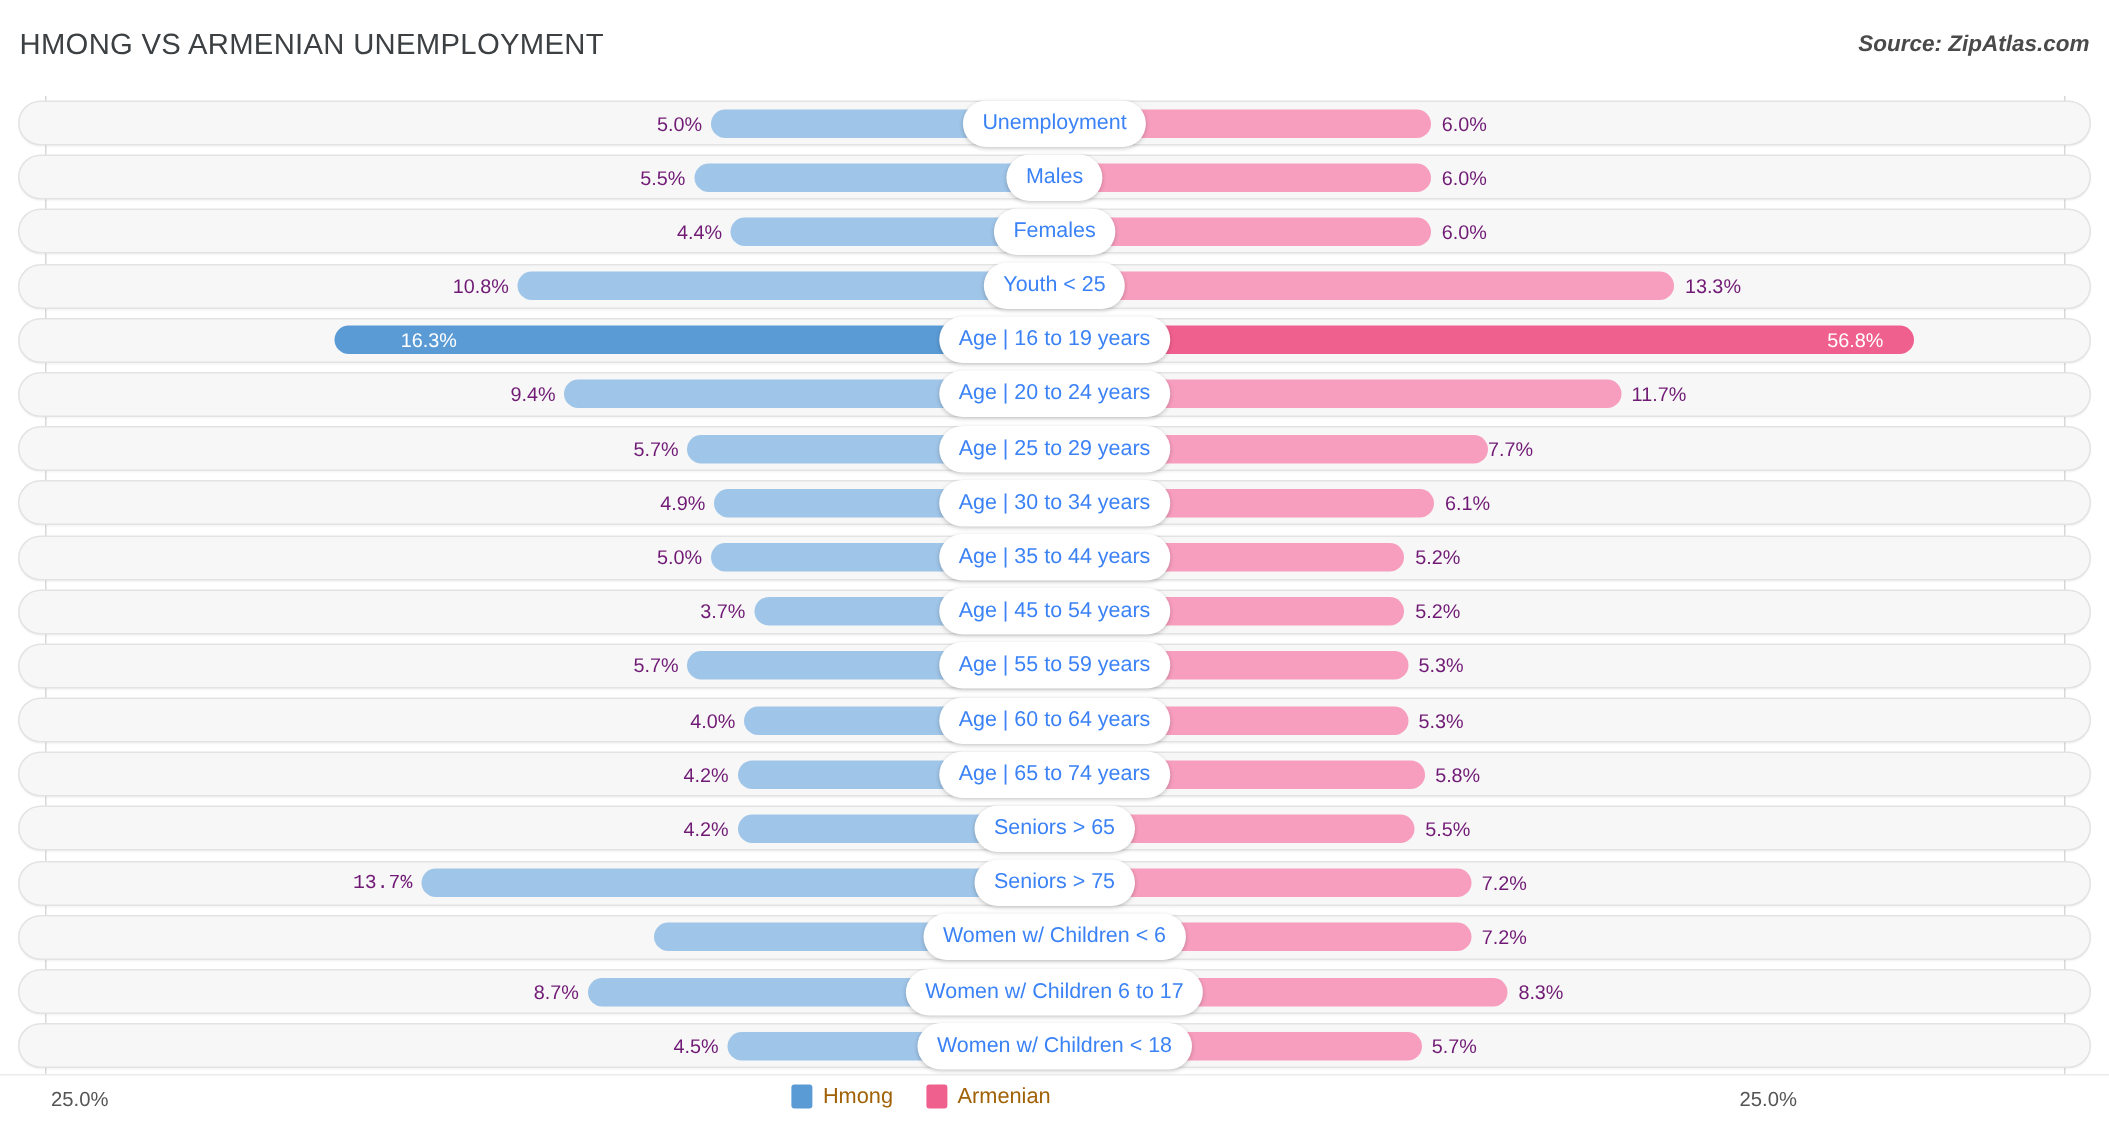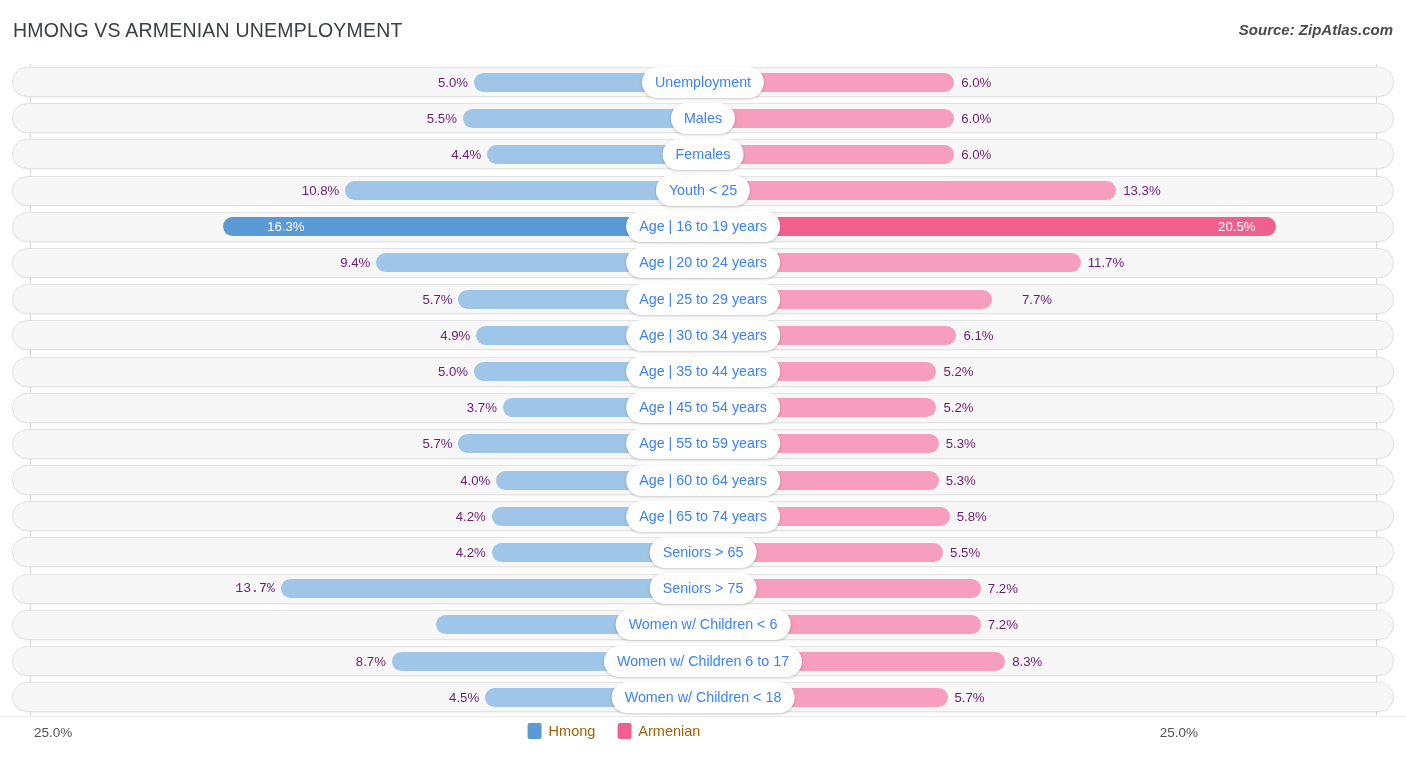--- a/index.html
+++ b/index.html
@@ -149,37 +149,37 @@
           <div class="bar right" style="left: 703px; width: 413.26px;"></div>
           <div class="val lv" style="right: 1066.76px;">10.8%</div>
           <div class="val rv" style="left: 1123.26px;">13.3%</div>
           <div class="center-label">Youth &lt; 25</div>
         </div>
         <div class="row hl">
           <div class="track"></div>
           <div class="bar left" style="left: 223.14px; width: 479.86px;"></div>
           <div class="bar right" style="left: 703px; width: 573.1px;"></div>
           <div class="val lv" style="left: 235.14px; margin-left: 32px;">16.3%</div>
-          <div class="val rv" style="left: 1218.1px;">20.5%</div>
+          <div class="val rv" style="left: 1218.1px;">56.8%</div>
           <div class="center-label">Age | 16 to 19 years</div>
         </div>
         <div class="row">
           <div class="track"></div>
           <div class="bar left" style="left: 376.32px; width: 326.68px;"></div>
           <div class="bar right" style="left: 703px; width: 377.74px;"></div>
           <div class="val lv" style="right: 1035.68px;">9.4%</div>
           <div class="val rv" style="left: 1087.74px;">11.7%</div>
           <div class="center-label">Age | 20 to 24 years</div>
         </div>
         <div class="row">
           <div class="track"></div>
           <div class="bar left" style="left: 458.46px; width: 244.54px;"></div>
           <div class="bar right" style="left: 703px; width: 288.94px;"></div>
           <div class="val lv" style="right: 953.54px;">5.7%</div>
-          <div class="val rv" style="left: 1022px; text-align: center;">7.7%</div>
+          <div class="val rv" style="left: 992px; text-align: center;">7.7%</div>
           <div class="center-label">Age | 25 to 29 years</div>
         </div>
         <div class="row">
           <div class="track"></div>
           <div class="bar left" style="left: 476.22px; width: 226.78px;"></div>
           <div class="bar right" style="left: 703px; width: 253.42px;"></div>
           <div class="val lv" style="right: 935.78px;">4.9%</div>
           <div class="val rv" style="left: 963.42px;">6.1%</div>
           <div class="center-label">Age | 30 to 34 years</div>
         </div>

